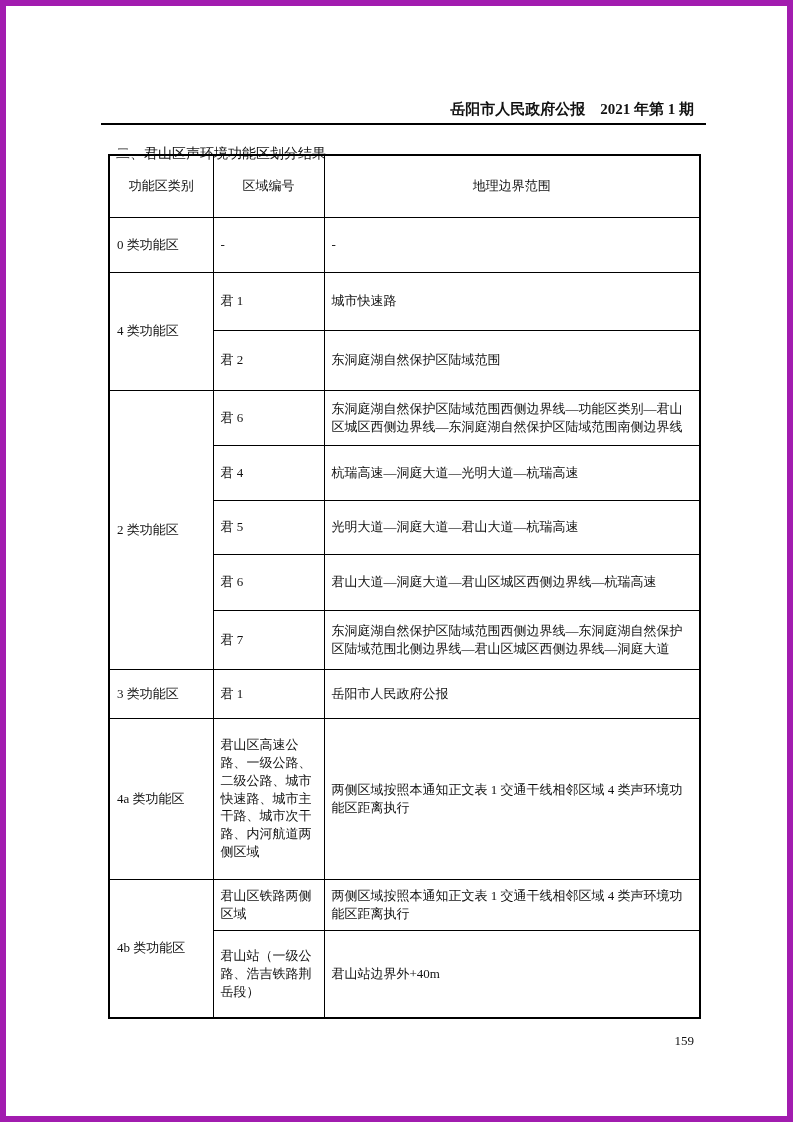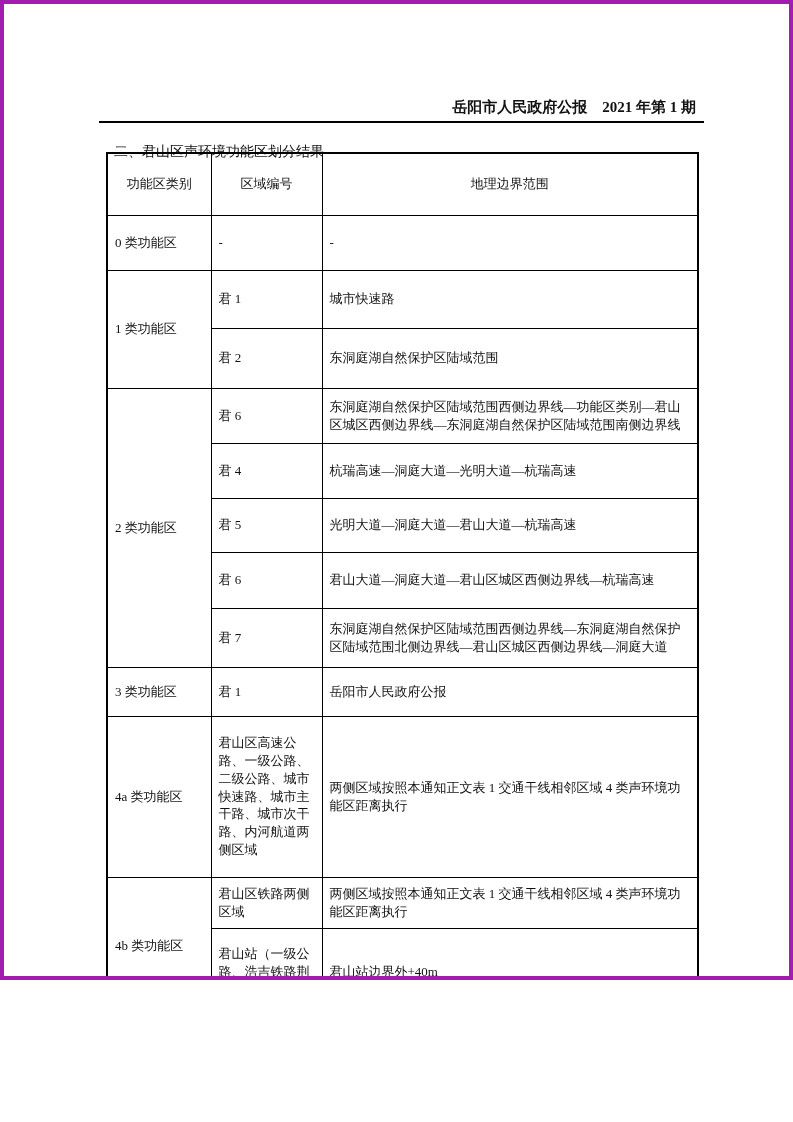--- a/index.html
+++ b/index.html
@@ -1,20 +1,20 @@
 <!DOCTYPE html>
 <html><head>
 <meta charset="utf-8">
 <style>
   html,body { margin:0; padding:0; background:#ffffff; }
   .page {
     position:relative;
-    width:793px; height:980px;
+    width:793px; height:1122px;
     background:#ffffff;
-    border:4px solid #a21caf;
+    border:6px solid #a21caf;
     box-sizing:border-box;
     font-family:"Liberation Serif", serif;
     color:#111111;
     overflow:hidden;
   }
   .gazette-title {
     position:absolute;
     top:94px; right:93px;
     font-size:15px;
     font-weight:bold;
@@ -82,21 +82,21 @@
         <th>地理边界范围</th>
       </tr>
 
       <tr style="height:55px">
         <td>0 类功能区</td>
         <td>-</td>
         <td>-</td>
       </tr>
 
       <tr style="height:58px">
-        <td rowspan="2">1 类功能区</td>
+        <td rowspan="2">4 类功能区</td>
         <td>君 1</td>
         <td>城市快速路</td>
       </tr>
       <tr style="height:60px">
         <td>君 2</td>
         <td>东洞庭湖自然保护区陆域范围</td>
       </tr>
 
       <tr style="height:55px">
         <td rowspan="5">2 类功能区</td>

